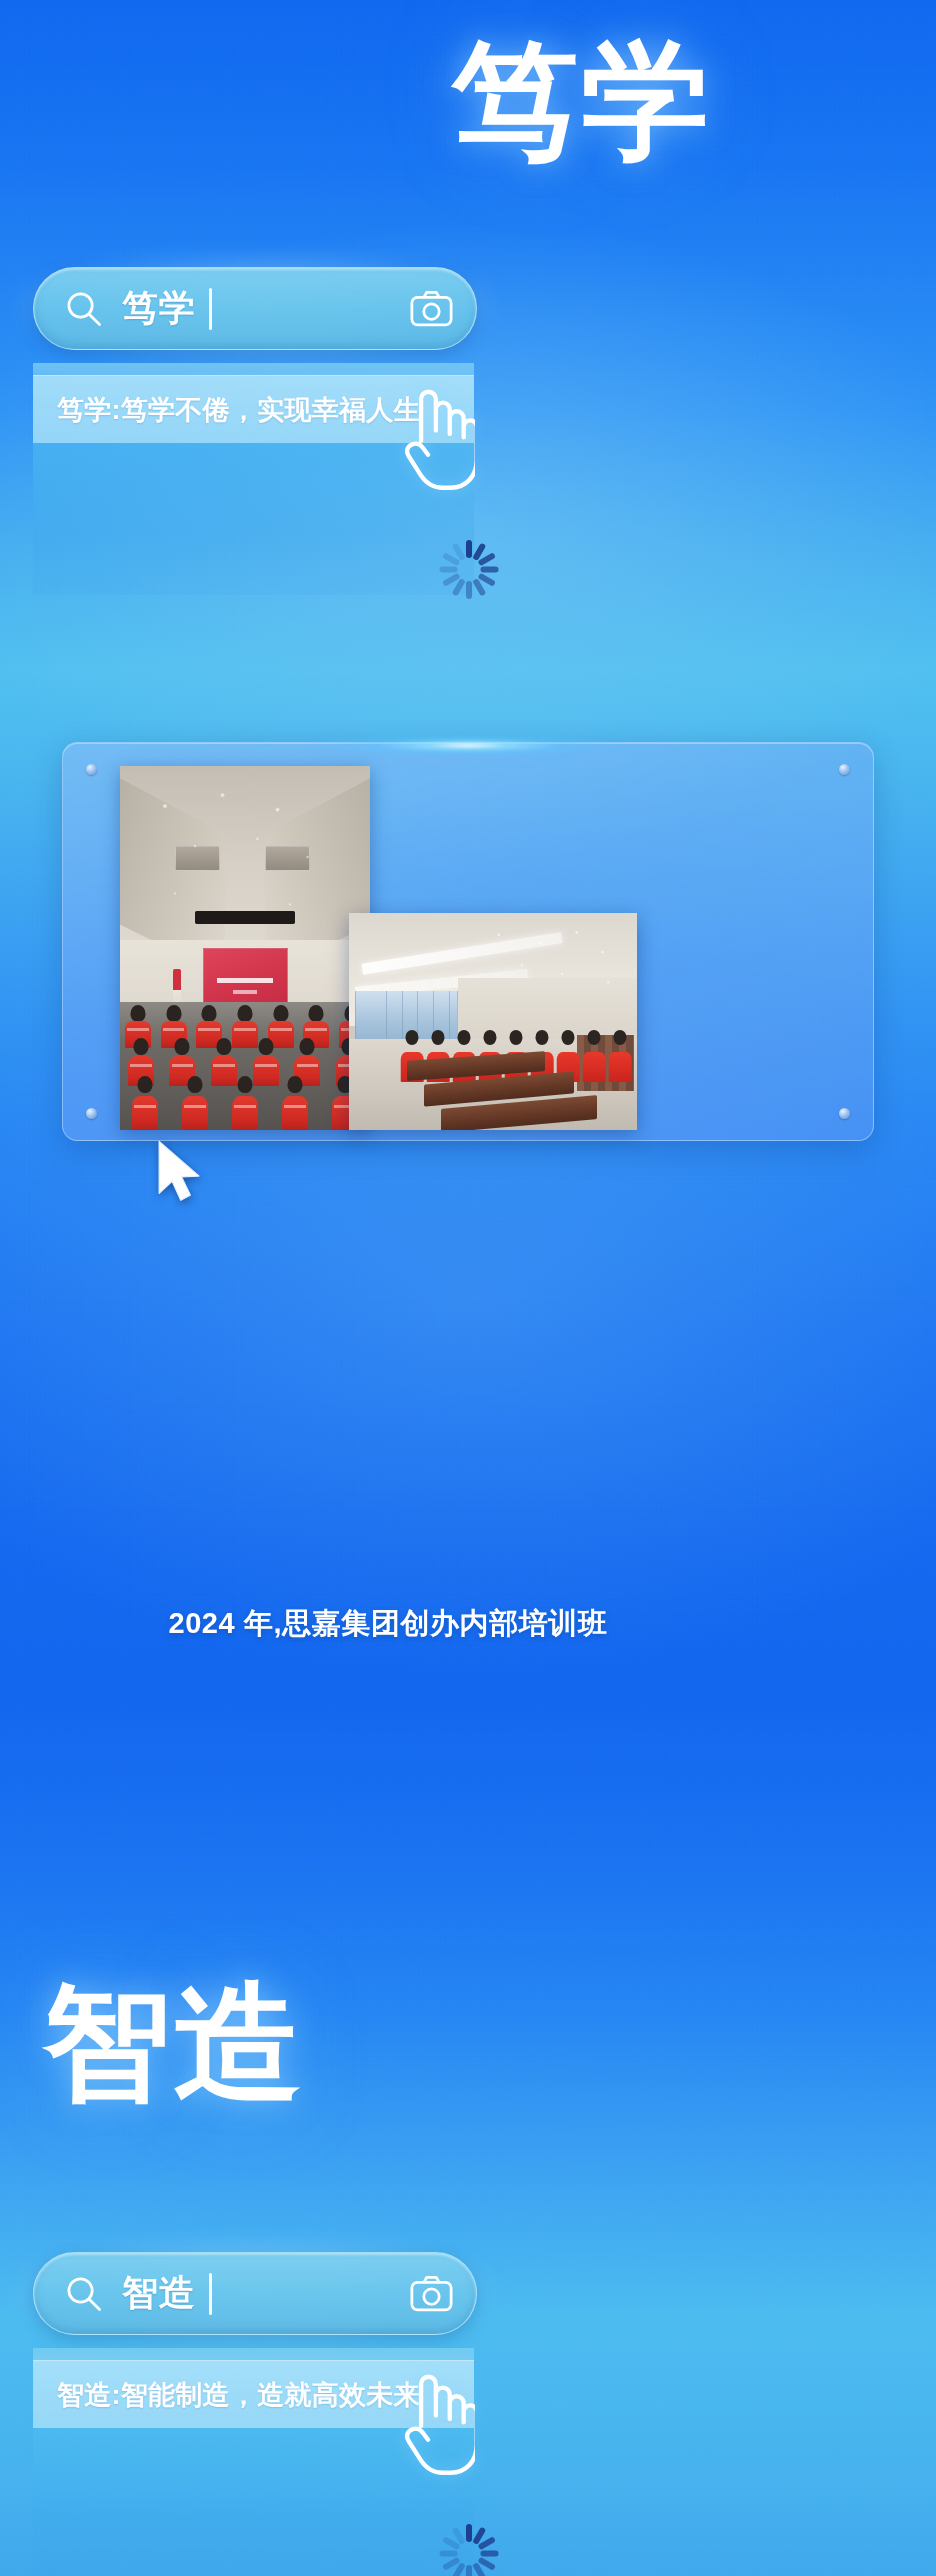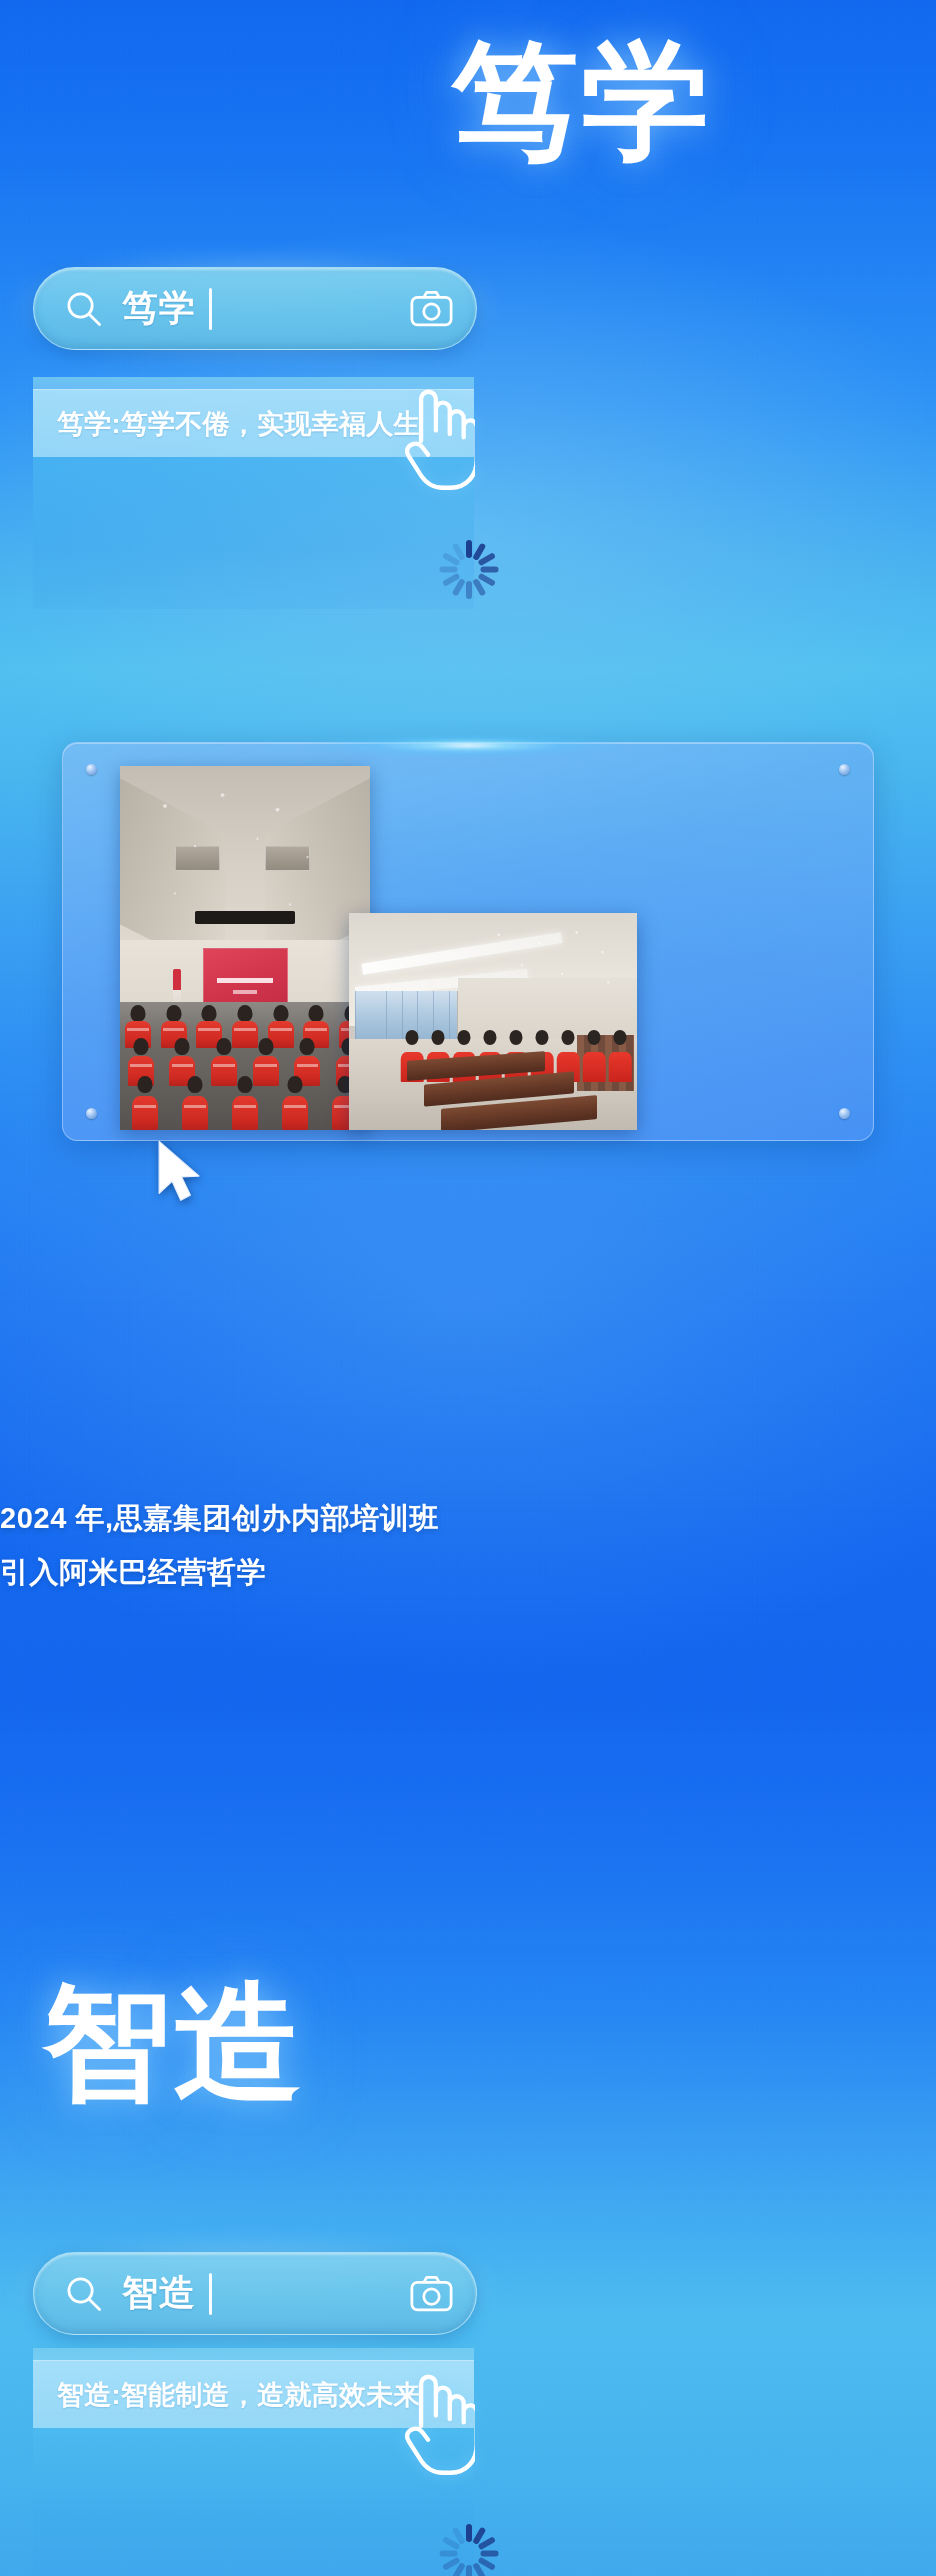--- a/index.html
+++ b/index.html
@@ -128,21 +128,21 @@
     flex:0 0 auto;
   }
   .camera-icon svg { width:43px; height:38px; display:block; }
 
   
   .suggest-wrap {
     position:absolute;
     left: 33px;
     width: 441px;
   }
-  .suggest-wrap.s1 { top: 377px; height: 232px; text-align: center; }
+  .suggest-wrap.s1 { top: 363px; height: 232px; text-align: center; }
   .suggest-wrap.s2 { top: 2348px; height: 228px; }
 
   .suggest-cap {
     height: 12px;
     background: linear-gradient(180deg, rgba(120,205,240,.85), rgba(150,220,248,.55));
   }
   .suggest-row {
     height: 68px;
     background: linear-gradient(180deg, rgba(170,226,250,.93) 0%, rgba(158,219,248,.90) 100%);
     display:flex; align-items:center;
@@ -407,22 +407,23 @@
     left: 154px; top: 1138px;
     width: 57px; height: 71px;
     z-index: 6;
   }
   .arrow-cursor svg { width:100%; height:100%; display:block;
     filter: drop-shadow(1.7px 3.5px 4.3px rgba(0,30,80,.45)); }
 
   
   .caption {
     position:absolute;
-    left: 0; top: 1491px;
+    left: 0; top: 1596px;
     width: 776px;
+    text-align:center;
   }
   .caption .line {
     color: #ffffff;
     font-size: 29px;
     font-weight: 700;
     line-height: 54px;
     letter-spacing: .02em;
     text-shadow: 0 1.7px 5.2px rgba(10,60,130,.35);
   }
 </style>
@@ -649,21 +650,20 @@
 </div>
 
 <div class="arrow-cursor">
   <svg viewBox="0 0 66 82" fill="none">
     <path d="M6 4 L6 64 L21 50 L31 72 L42 66 L32 45 L52 44 Z" fill="#ffffff" stroke="#e6efff" stroke-width="1.5" stroke-linejoin="round"></path>
   </svg>
 </div>
 
 <div class="caption">
   <div class="line">2024 年,思嘉集团创办内部培训班</div>
-  <div class="line">引入阿米巴经营哲学</div>
 </div>
 
 <div class="headline headline-2">智造</div>
 
 <div class="search-module m2">
   <div class="panel-glow"></div>
   <div class="search-bar">
     <span class="search-icon">
       <svg viewBox="0 0 44 44" fill="none">
         <circle cx="18" cy="18" r="13.5" stroke="#ffffff" stroke-width="3.2"></circle>

